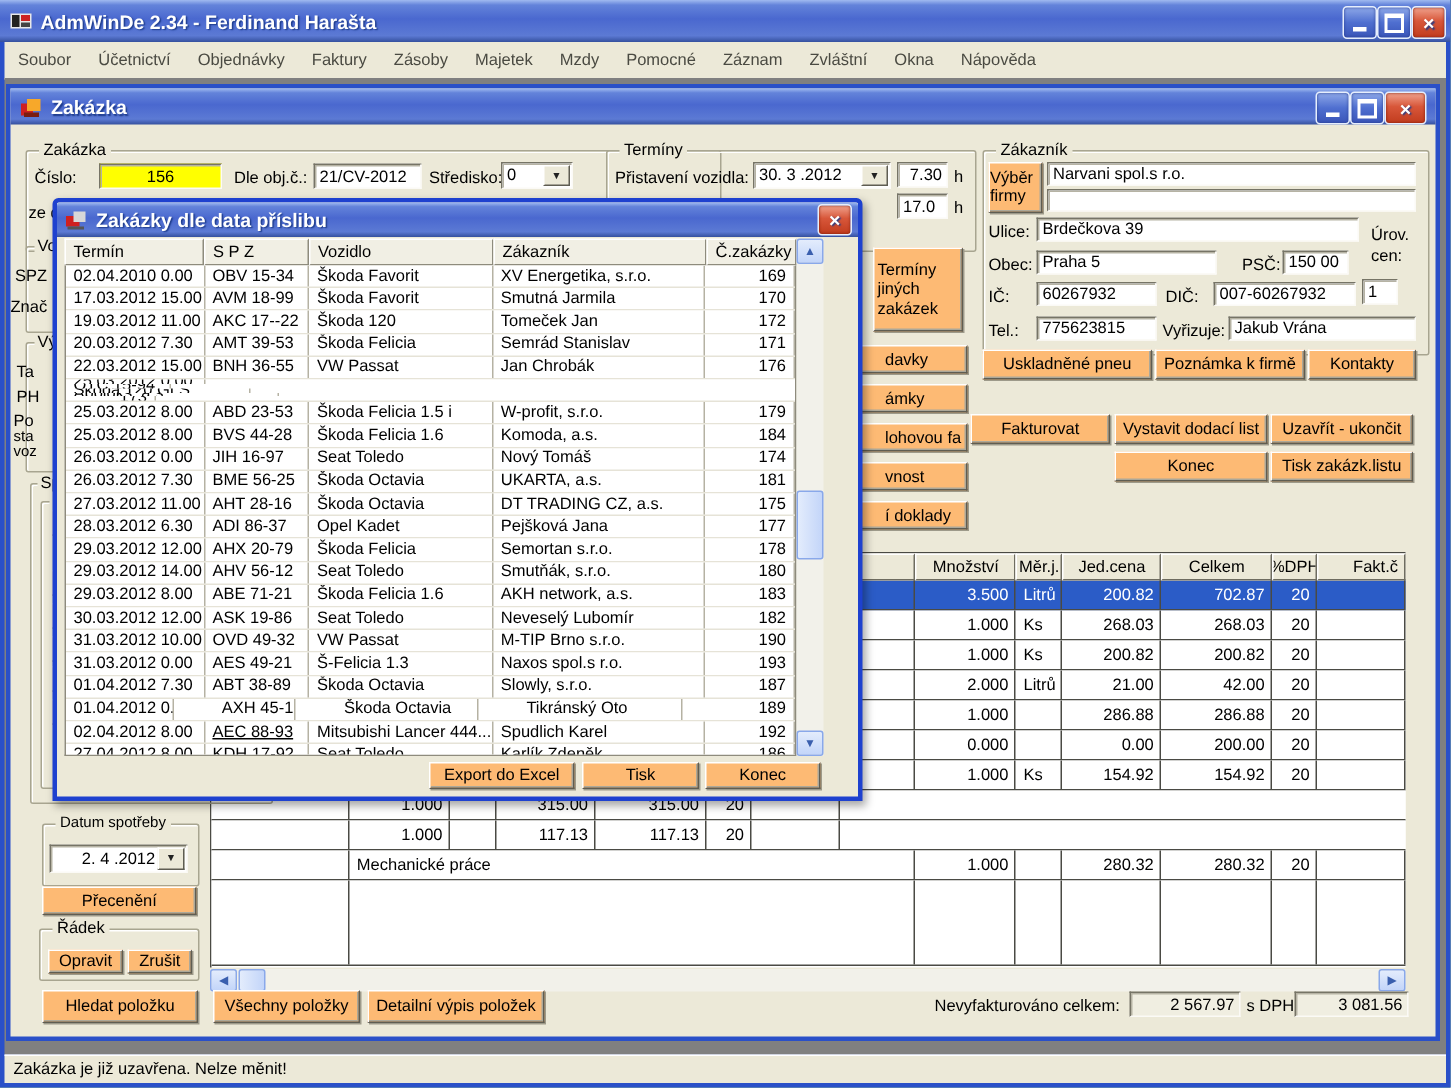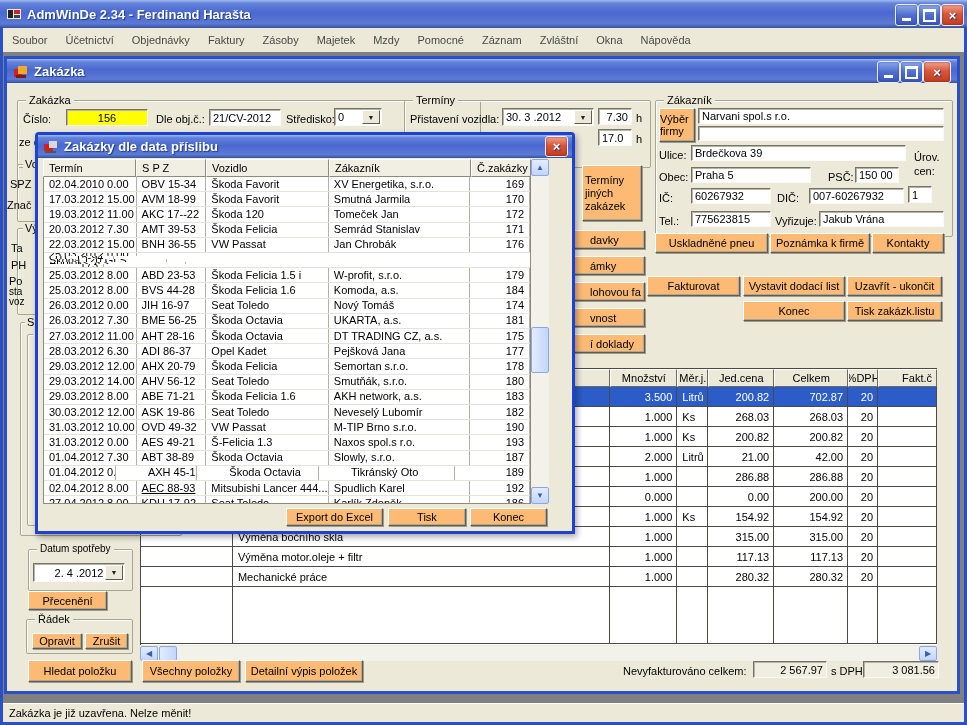--- a/index.html
+++ b/index.html
@@ -299,31 +299,29 @@
             <div class="it-cell txt" style="width: 378px;"></div>
             <div class="it-cell num" style="width: 67px;">1.000</div>
             <div class="it-cell txt" style="width: 31px;">Ks</div>
             <div class="it-cell num" style="width: 66px;">154.92</div>
             <div class="it-cell num" style="width: 74px;">154.92</div>
             <div class="it-cell num" style="width: 30px;">20</div>
             <div class="it-cell txt" style="width: 59px;"></div>
           </div>
           <div class="it-row">
             <div class="it-cell txt" style="width: 92px;"></div>
-            <div class="it-cell txt" style="width: 378px;">Výměna bočního skla</div>
             <div class="it-cell num" style="width: 67px;">1.000</div>
             <div class="it-cell txt" style="width: 31px;"></div>
             <div class="it-cell num" style="width: 66px;">315.00</div>
             <div class="it-cell num" style="width: 74px;">315.00</div>
             <div class="it-cell num" style="width: 30px;">20</div>
             <div class="it-cell txt" style="width: 59px;"></div>
           </div>
           <div class="it-row">
             <div class="it-cell txt" style="width: 92px;"></div>
-            <div class="it-cell txt" style="width: 378px;">Výměna motor.oleje + filtr</div>
             <div class="it-cell num" style="width: 67px;">1.000</div>
             <div class="it-cell txt" style="width: 31px;"></div>
             <div class="it-cell num" style="width: 66px;">117.13</div>
             <div class="it-cell num" style="width: 74px;">117.13</div>
             <div class="it-cell num" style="width: 30px;">20</div>
             <div class="it-cell txt" style="width: 59px;"></div>
           </div>
           <div class="it-row">
             <div class="it-cell txt" style="width: 92px;"></div>
             <div class="it-cell txt" style="width: 378px;">Mechanické práce</div>
@@ -353,21 +351,21 @@
       <div class="abs sb-btn" style="right:0;top:0;width:18px;height:15px;">▶</div>
     </div>
 
     <div class="abs groupbox" style="left:21px;top:490px;width:103px;height:40px;">
       <span class="grouplabel" style="font-size:10px;">Datum spotřeby</span>
     </div>
     <div class="abs sunken" style="left:26px;top:504px;width:92px;height:19px;">
       <span style="margin:0 auto;">2. 4 .2012</span>
       <div class="combo-arrow">▼</div>
     </div>
-    <div class="abs btn3d" style="left:21px;top:532px;width:79px;height:19px;">
+    <div class="abs btn3d" style="left:21px;top:532px;width:103px;height:19px;">
         <span>Přecenění</span>
       </div>
     <div class="abs groupbox" style="left:19px;top:560px;width:105px;height:33px;">
       <span class="grouplabel">Řádek</span>
     </div>
     <div class="abs btn3d" style="left:25px;top:574px;width:50px;height:16px;">
         <span>Opravit</span>
       </div>
     <div class="abs btn3d" style="left:78px;top:574px;width:43px;height:16px;">
         <span>Zrušit</span>

